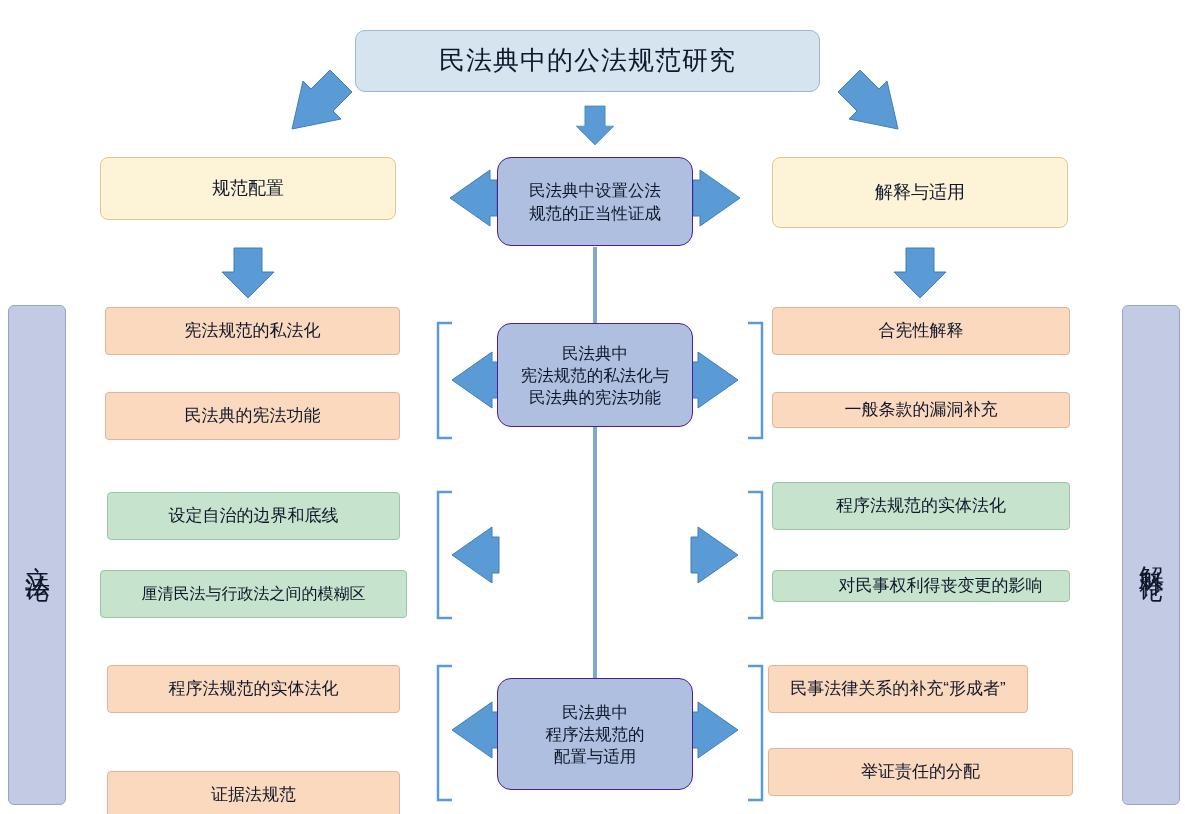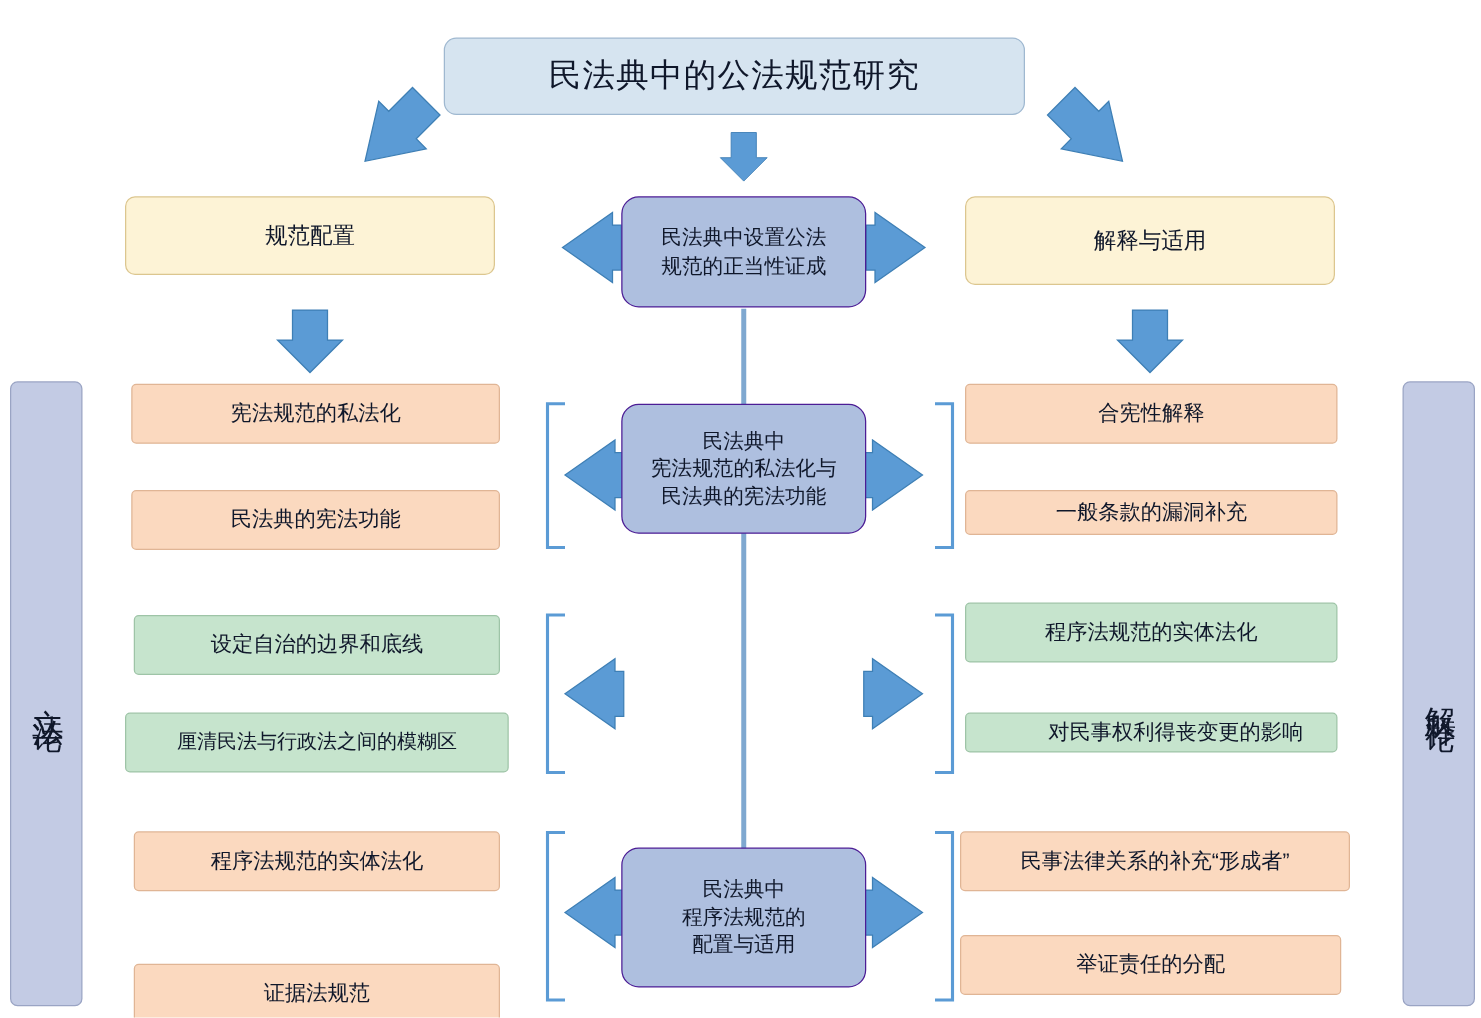--- a/index.html
+++ b/index.html
@@ -182,16 +182,16 @@
   <div class="box peach-box" style="left:107px; top:771px; width:293px; height:48px;">证据法规范</div>
 
   <div class="box center-box" style="left:497px; top:678px; width:196px; height:112px;">
     <span>
       <span>民法典中</span><br>
       <span>程序法规范的</span><br>
       <span>配置与适用</span>
     </span>
   </div>
 
-  <div class="box peach-box" style="left:768px; top:665px; width:312px; height:48px;">民事法律关系的补充“形成者”</div>
+  <div class="box peach-box" style="left:768px; top:665px; width:260px; height:48px;">民事法律关系的补充“形成者”</div>
   <div class="box peach-box" style="left:768px; top:748px; width:305px; height:48px;">举证责任的分配</div>
 
 </div>
 
 </body></html>

